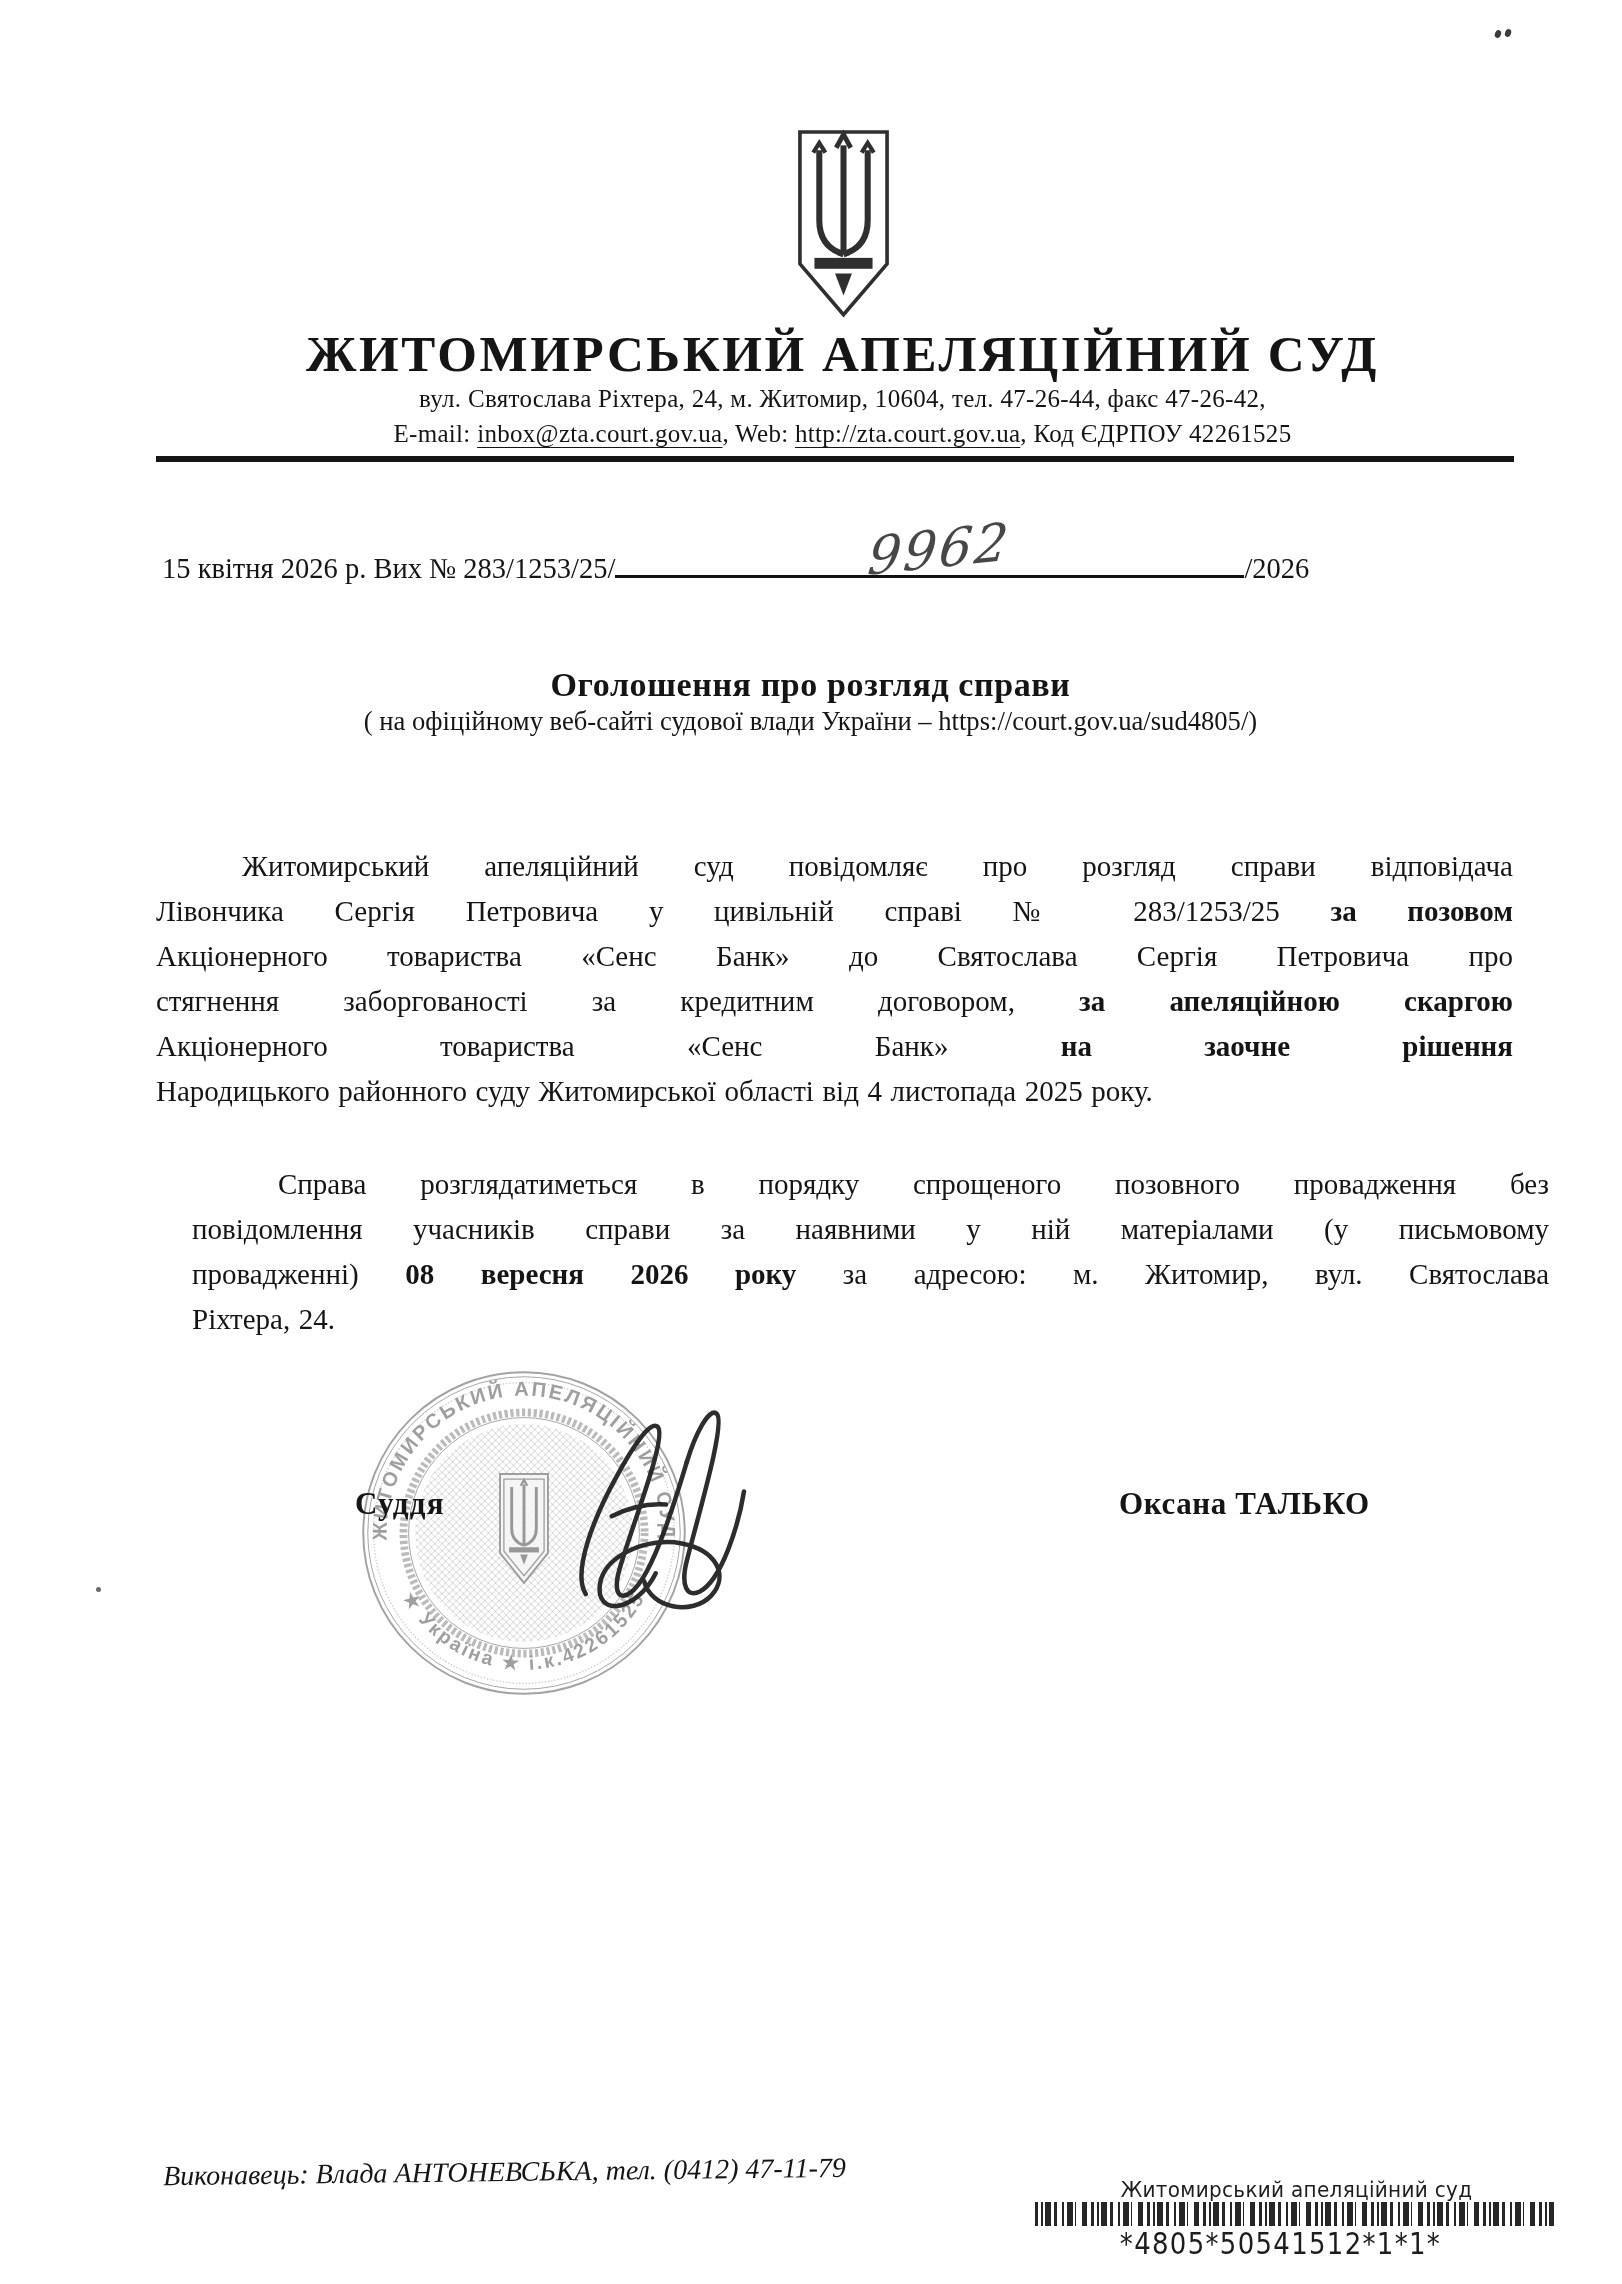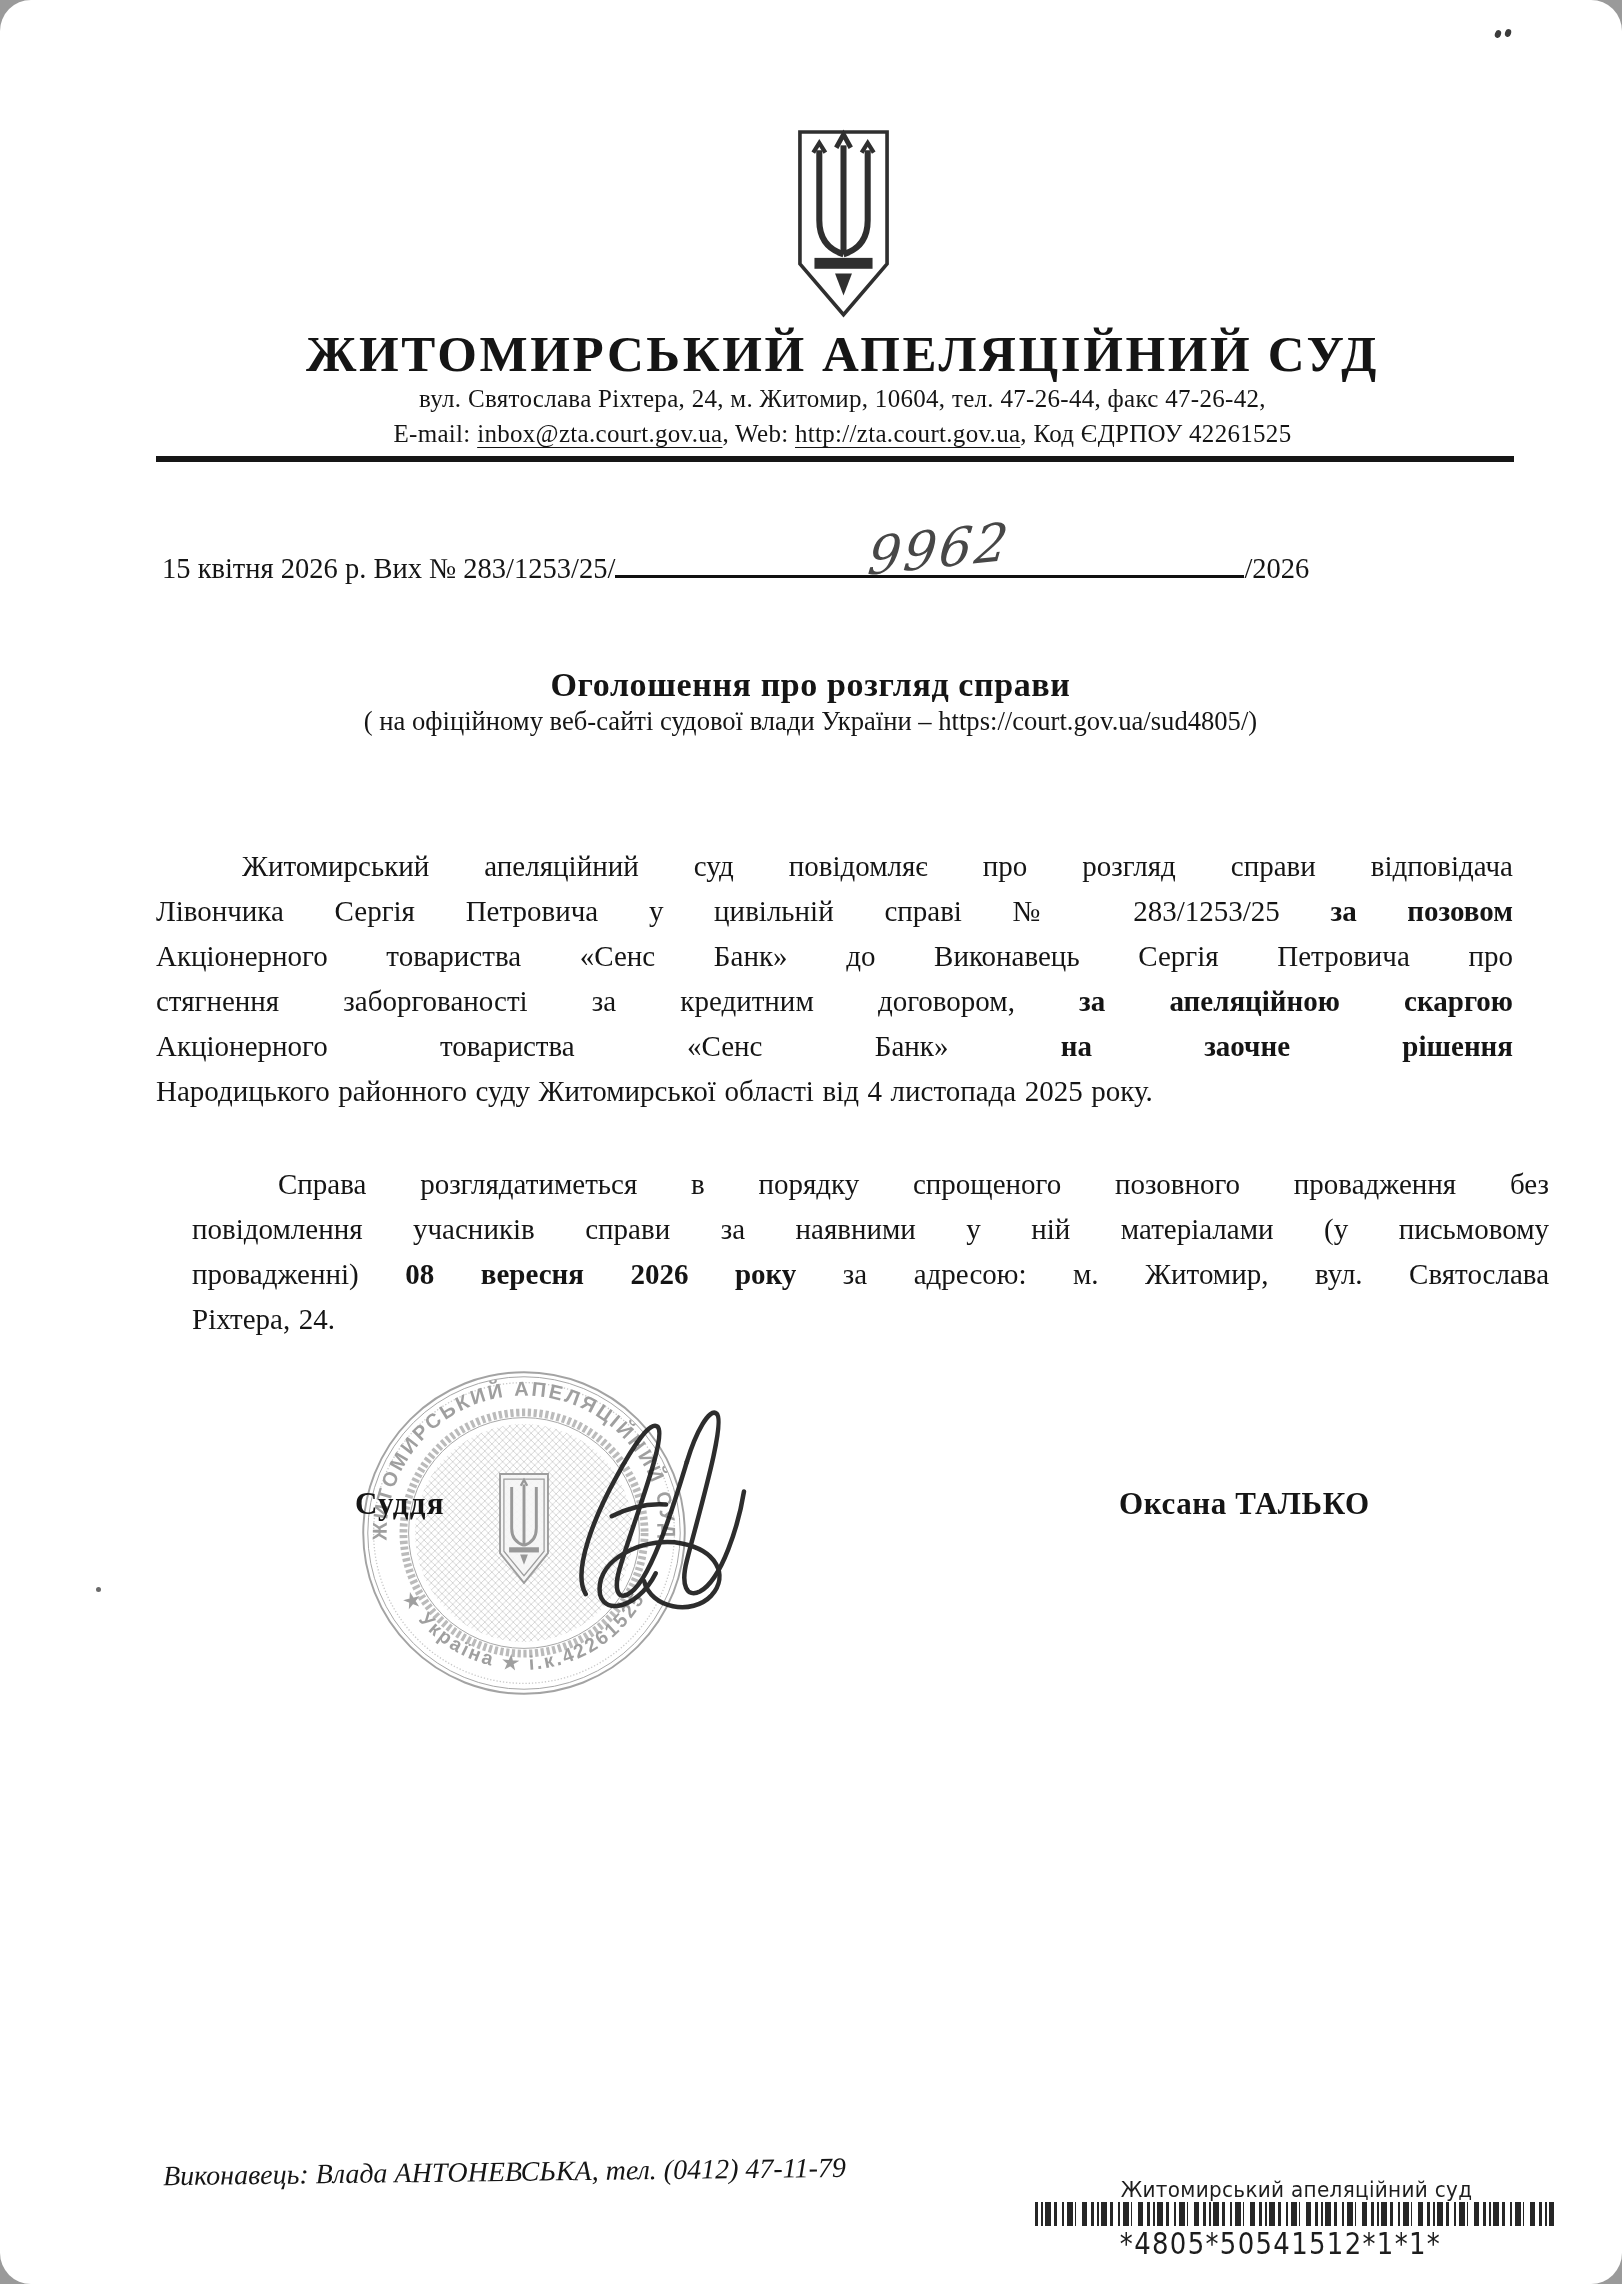--- a/index.html
+++ b/index.html
@@ -1,20 +1,19 @@
 <!DOCTYPE html>
 <html style="font-size:10.4px"><head>
 <meta charset="utf-8">
 <style>
   html,body { margin:0; padding:0; background:#9a9a9a; }
   .page {
     position:relative; width:1622px; height:2284px; background:#ffffff;
     font-family:"Liberation Serif", serif; color:#151515; overflow:hidden;
     margin:0 auto;
-    border-radius:31px;
   }
   [data-name]{ box-sizing:border-box; }
 
   
   .emblem { position:absolute; left:783px; top:127px; width:121px; height:194px; }
   .court-name {
     position:absolute; left:64px; top:325px; width:1557px; text-align:center;
     font-size:51px; font-weight:bold; letter-spacing:2.6px; white-space:nowrap;
   }
   .addr1 {
@@ -133,21 +132,21 @@
   <div class="rule" data-name="header-divider"></div>
 
   <div class="dateline" data-name="outgoing-number-line"><span data-name="outgoing-number-prefix">15 квітня 2026 р. Вих № 283/1253/25/</span><span class="fill-line" data-name="outgoing-number-blank"><span class="handwritten" data-name="handwritten-number">9962</span></span><span data-name="outgoing-number-suffix">/2026</span></div>
 
   <div class="doc-title" data-name="announcement-title">Оголошення про розгляд справи</div>
   <div class="doc-subtitle" data-name="announcement-subtitle">( на офіційному веб-сайті судової влади України – https://court.gov.ua/sud4805/)</div>
 
   <div class="para" id="p1" data-name="body-paragraph-1">
     <div class="line first" data-name="paragraph-line"><span data-name="text-segment">Житомирський апеляційний суд повідомляє про розгляд справи відповідача</span></div>
     <div class="line" data-name="paragraph-line"><span data-name="text-segment">Лівончика Сергія Петровича у цивільній справі № 283/1253/25 </span><span class="b" data-name="text-segment-bold">за позовом</span></div>
-    <div class="line" data-name="paragraph-line"><span data-name="text-segment">Акціонерного товариства «Сенс Банк» до Виконавець Сергія Петровича про</span></div>
+    <div class="line" data-name="paragraph-line"><span data-name="text-segment">Акціонерного товариства «Сенс Банк» до Святослава Сергія Петровича про</span></div>
     <div class="line" data-name="paragraph-line"><span data-name="text-segment">стягнення заборгованості за кредитним договором, </span><span class="b" data-name="text-segment-bold">за апеляційною скаргою</span></div>
     <div class="line" data-name="paragraph-line"><span data-name="text-segment">Акціонерного товариства «Сенс Банк» </span><span class="b" data-name="text-segment-bold">на заочне рішення</span></div>
     <div class="line last" data-name="paragraph-line"><span data-name="text-segment">Народицького районного суду Житомирської області від 4 листопада 2025 року.</span></div>
   </div>
 
   <div class="para" id="p2" data-name="body-paragraph-2">
     <div class="line first" data-name="paragraph-line"><span data-name="text-segment">Справа розглядатиметься в порядку спрощеного позовного провадження без</span></div>
     <div class="line" data-name="paragraph-line"><span data-name="text-segment">повідомлення учасників справи за наявними у ній матеріалами (у письмовому</span></div>
     <div class="line" data-name="paragraph-line"><span data-name="text-segment">провадженні) </span><span class="b" data-name="text-segment-bold">08 вересня 2026 року</span><span data-name="text-segment"> за адресою: м. Житомир, вул. Святослава</span></div>
     <div class="line last" data-name="paragraph-line"><span data-name="text-segment">Ріхтера, 24.</span></div>

